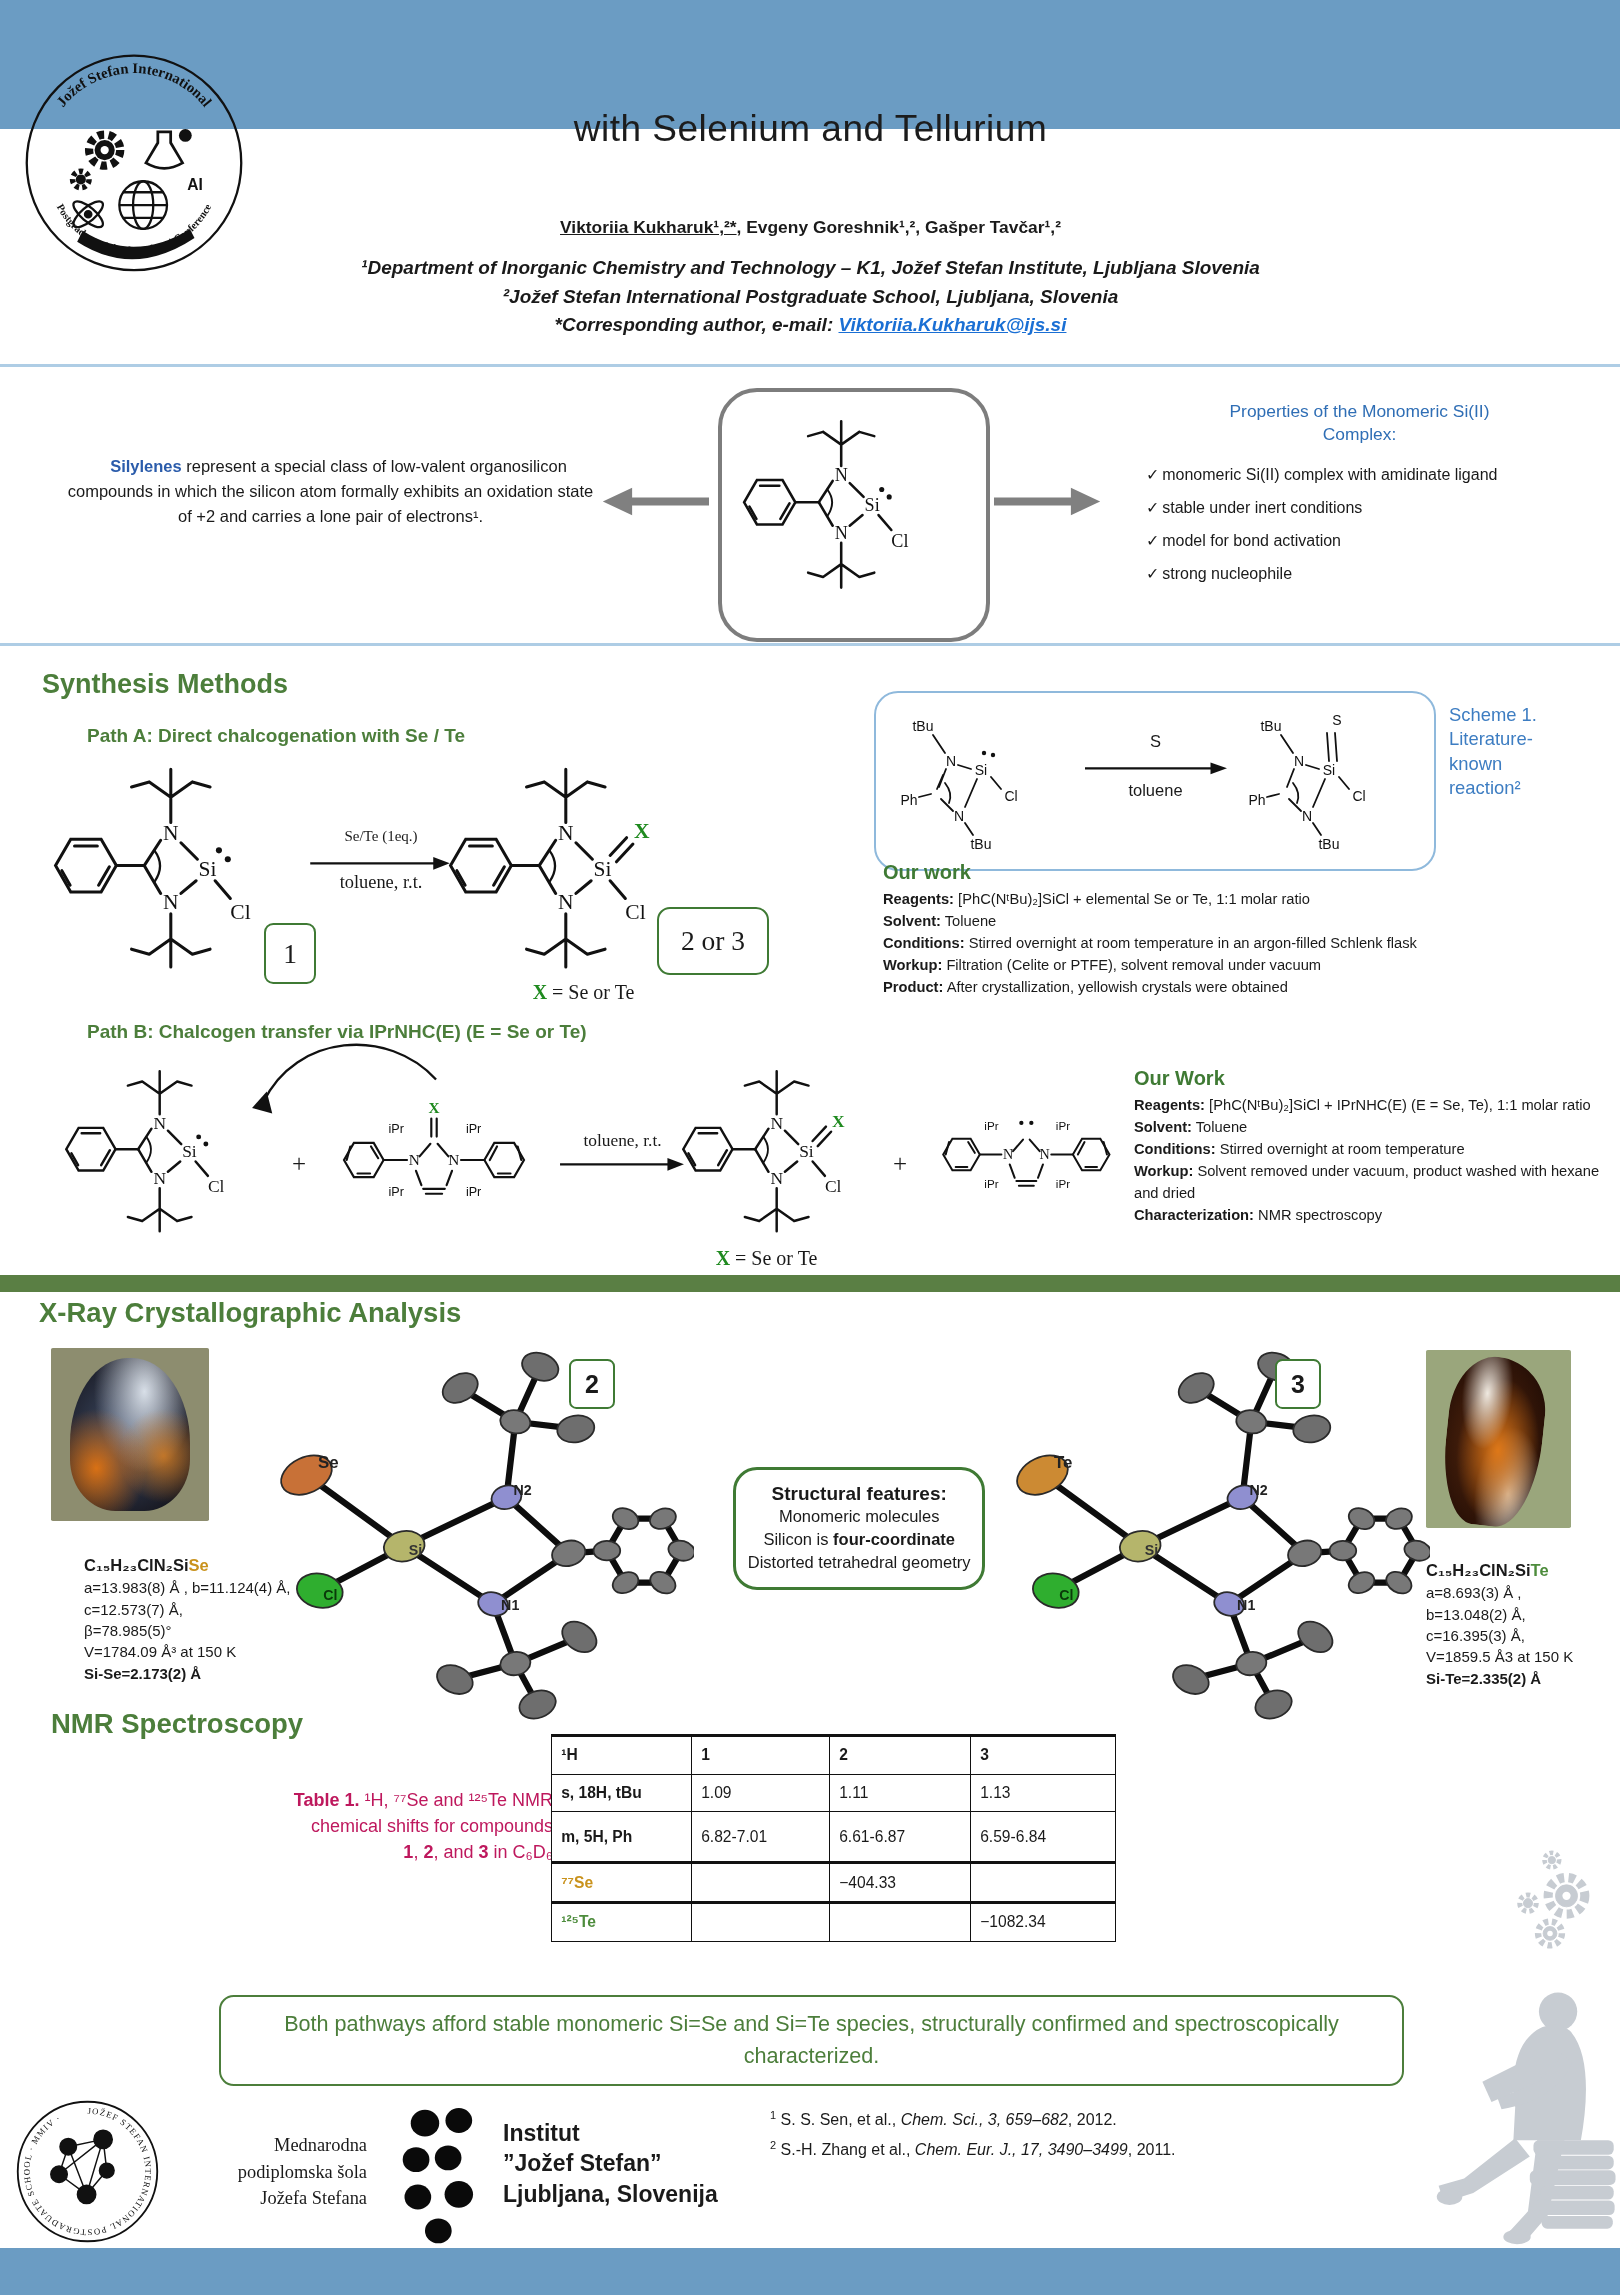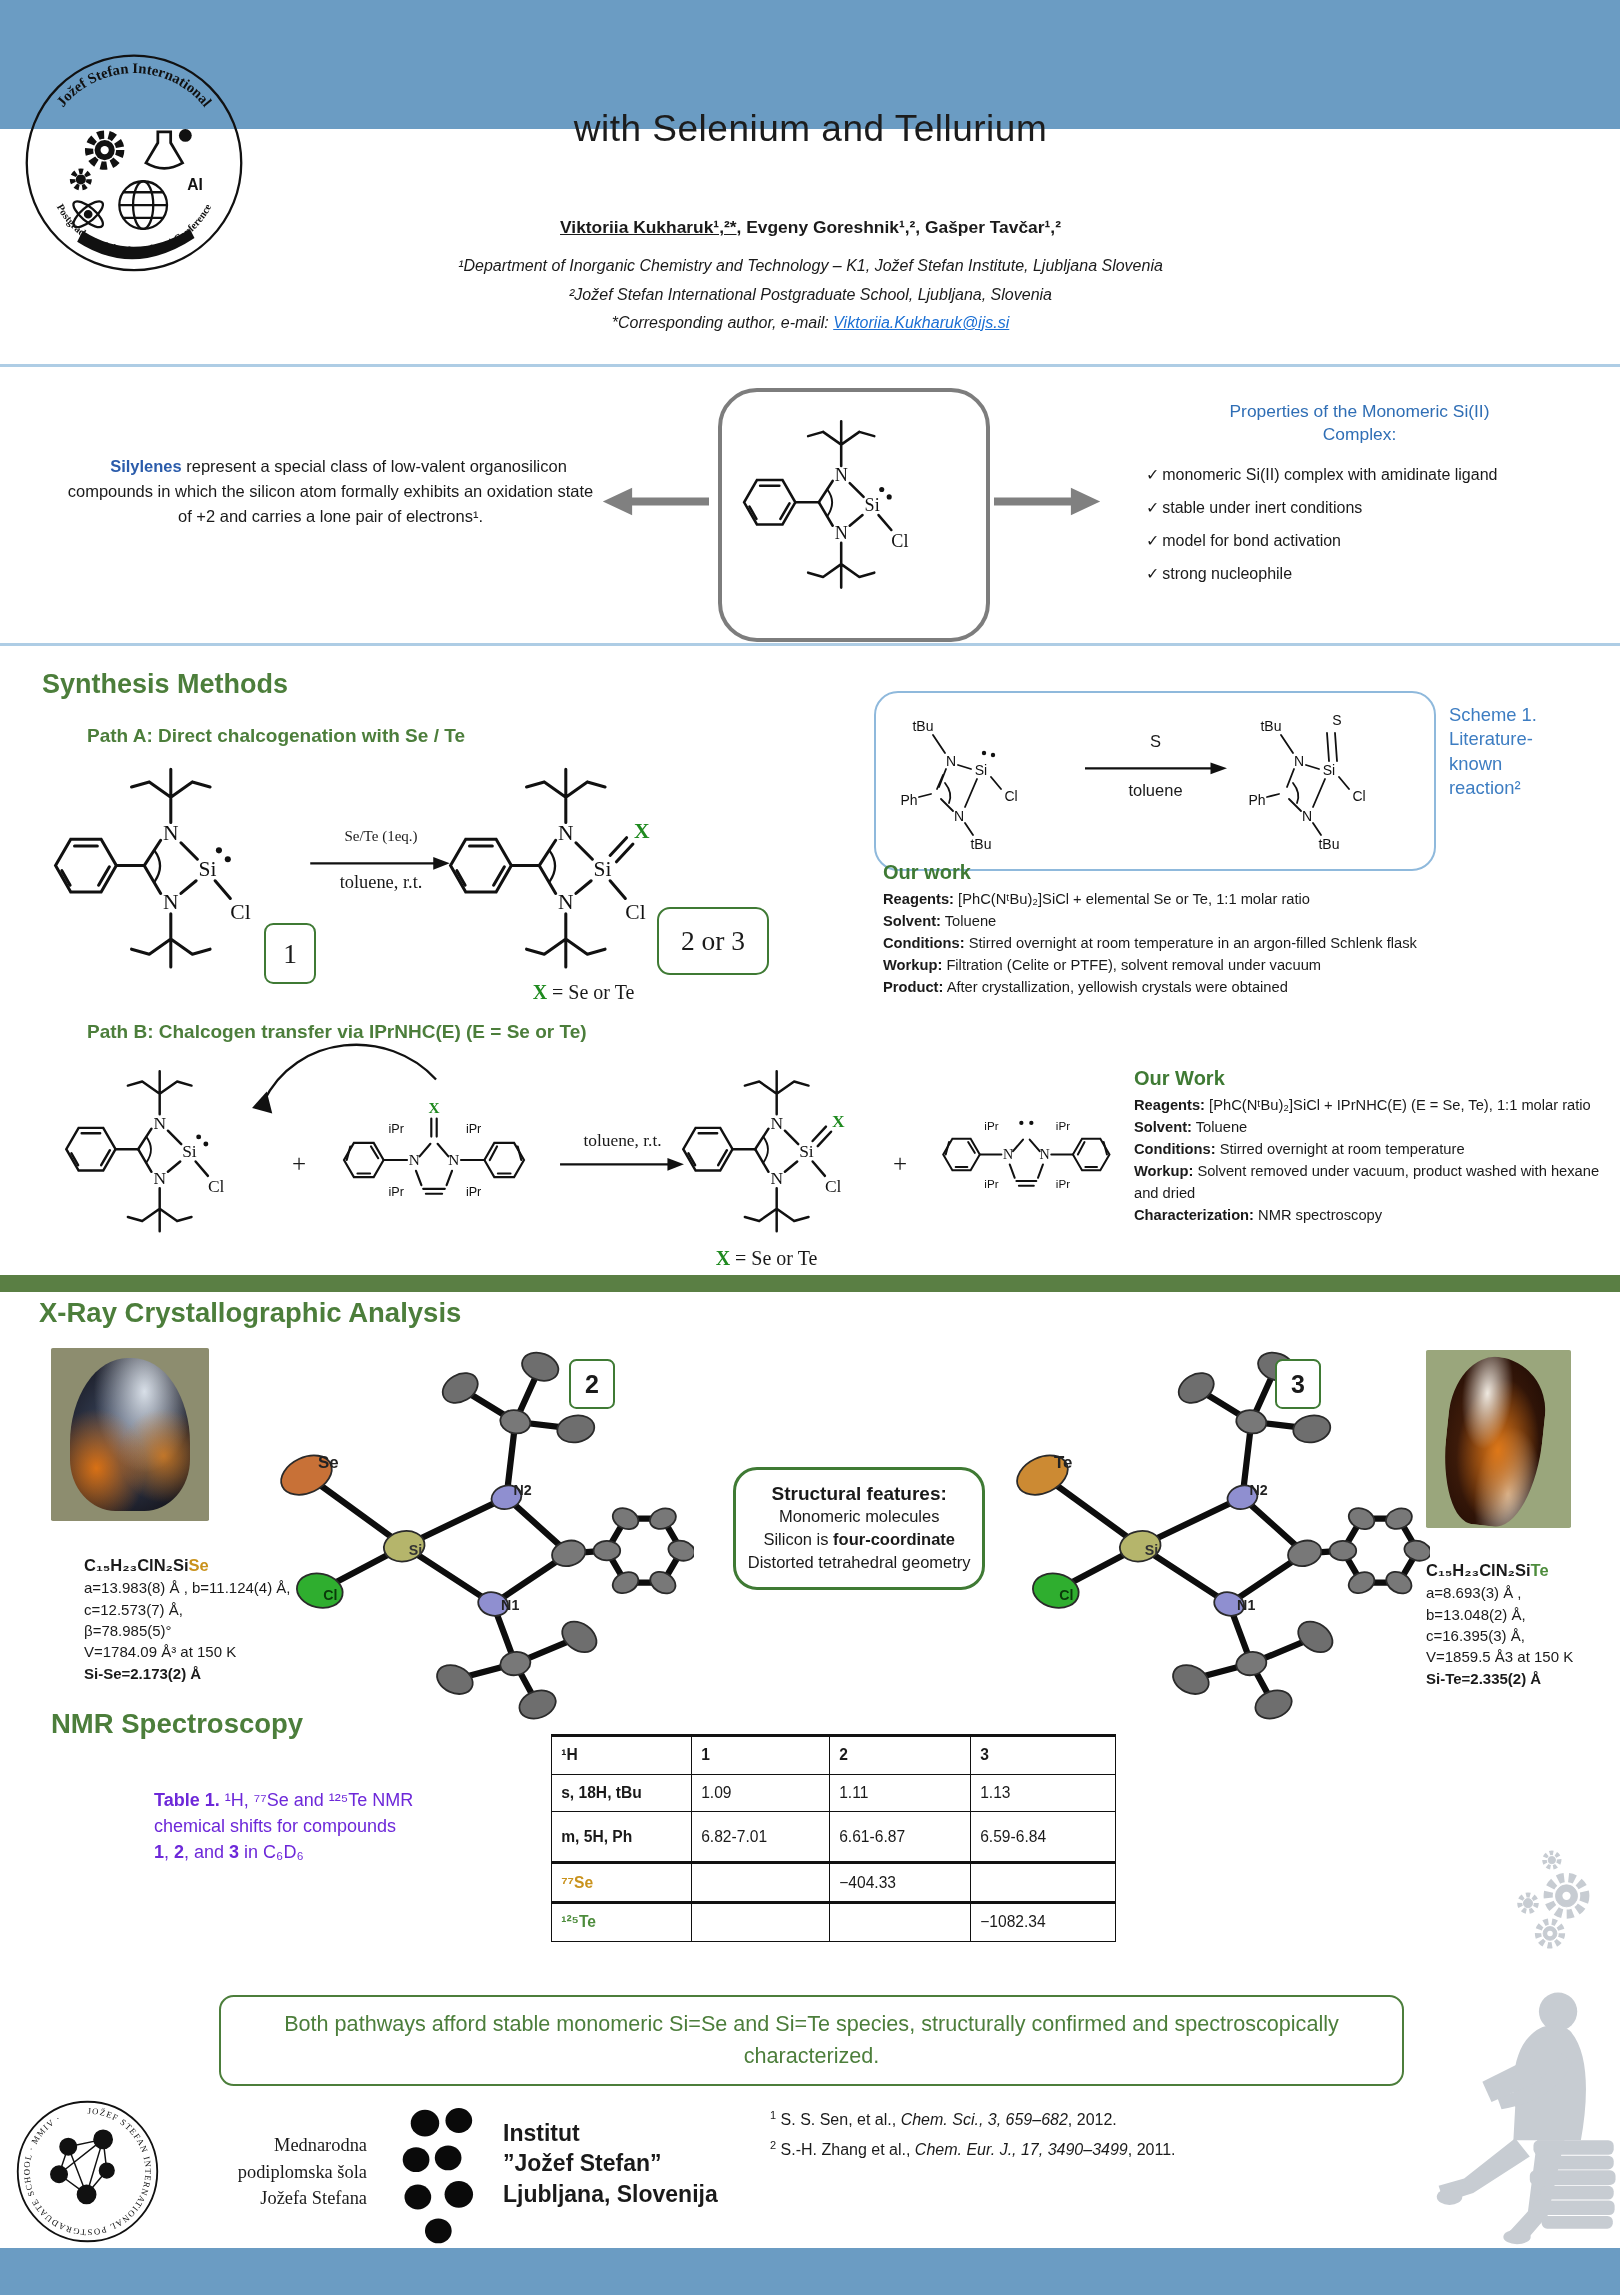--- a/index.html
+++ b/index.html
@@ -10,39 +10,39 @@
   .ctr{text-align:center;}
   .bold{font-weight:bold;}
   .it{font-style:italic;}
   .gold{color:#c9921c;}
   .tegreen{color:#4d8c3c;}
   .bar{left:0;width:1621px;background:#6b9cc3;}
   .rule{left:0;width:1621px;height:2.8px;background:#aecde5;}
   .band{left:0;width:1621px;height:16.5px;background:#5a7f44;}
   .title{left:271px;top:107px;width:1079px;font-size:37px;line-height:1.2;color:#1c1c1c;letter-spacing:0.5px;}
   .authors{left:271px;top:217px;width:1079px;font-size:17.4px;}
-  .affil{left:271px;width:1079px;font-size:16px;font-style:italic;}
+  .affil{left:271px;width:1079px;font-size:19px;font-style:italic;font-weight:bold;}
   .lead-blue{color:#2b5cab;font-weight:bold;margin-left:16px;}
   .intro-text{left:62px;top:454px;width:537px;font-size:16.5px;line-height:1.5;}
   .props-title{left:1107px;top:400px;width:505px;font-size:17.4px;line-height:1.3;color:#2f6eb5;}
   .prop{font-size:16px;line-height:1.32;margin-bottom:12px;display:flex;}
   .chk{margin-right:2.8px;}
   .heading1{font-size:27px;font-weight:bold;color:#4c7e3b;}
   .heading2{font-size:19px;font-weight:bold;color:#4c7e3b;}
   .cbox{border:4.6px solid #7d7d7d;border-radius:39px;background:#fff;}
   .gbox{border:2.8px solid #3f7a34;border-radius:9.2px;background:#fff;display:flex;align-items:center;justify-content:center;}
   .schemebox{border:2.8px solid #8fb9dc;border-radius:24px;}
   .scap{left:1449px;width:170px;font-size:18.4px;line-height:1.32;color:#3d7dc2;}
   .ow-h{font-size:20px;font-weight:bold;color:#3f7a34;margin-bottom:3.7px;}
   .ow-row{font-size:14.7px;line-height:1.5;}
   .ow-label{font-weight:bold;}
   .xdata{font-size:15px;line-height:1.42;}
   .xdata .formula{font-size:16.5px;font-weight:bold;}
   .featbox{border:3.2px solid #3f7a34;border-radius:24px;padding:13px 9.2px;text-align:center;}
-  .nmr-cap{left:154px;top:1787px;width:399px;font-size:18px;line-height:1.45;color:#6d28d9;text-align:left;}
+  .nmr-cap{left:154px;top:1787px;width:399px;font-size:18px;line-height:1.45;color:#be185d;text-align:right;}
   table.nmr{border-collapse:collapse;table-layout:fixed;background:#fff;}
   table.nmr td{border:1.8px solid #111;font-size:15.6px;padding:4.6px 9.2px;height:27.5px;vertical-align:middle;}
   table.nmr tr.t td{border-top:3.7px solid #111;}
   table.nmr td.lab{font-weight:bold;}
   table.nmr td.delta{font-weight:bold;text-align:center;}
   .conc{left:219px;top:1995px;width:1185px;border:2.8px solid #4c7e3b;border-radius:14.7px;
         padding:11px 27.5px;font-size:21.6px;line-height:1.5;color:#4c7e3b;text-align:center;box-sizing:border-box;}
   .mps-text{left:167px;top:2132px;width:200px;text-align:right;font-size:18.4px;line-height:1.45;font-family:"Liberation Serif",serif;}
   .ijs-text{left:503px;top:2118px;width:275px;font-size:23px;font-weight:bold;line-height:1.32;}
   .refs{left:770px;top:2105px;width:514px;font-size:16px;line-height:1.85;}

